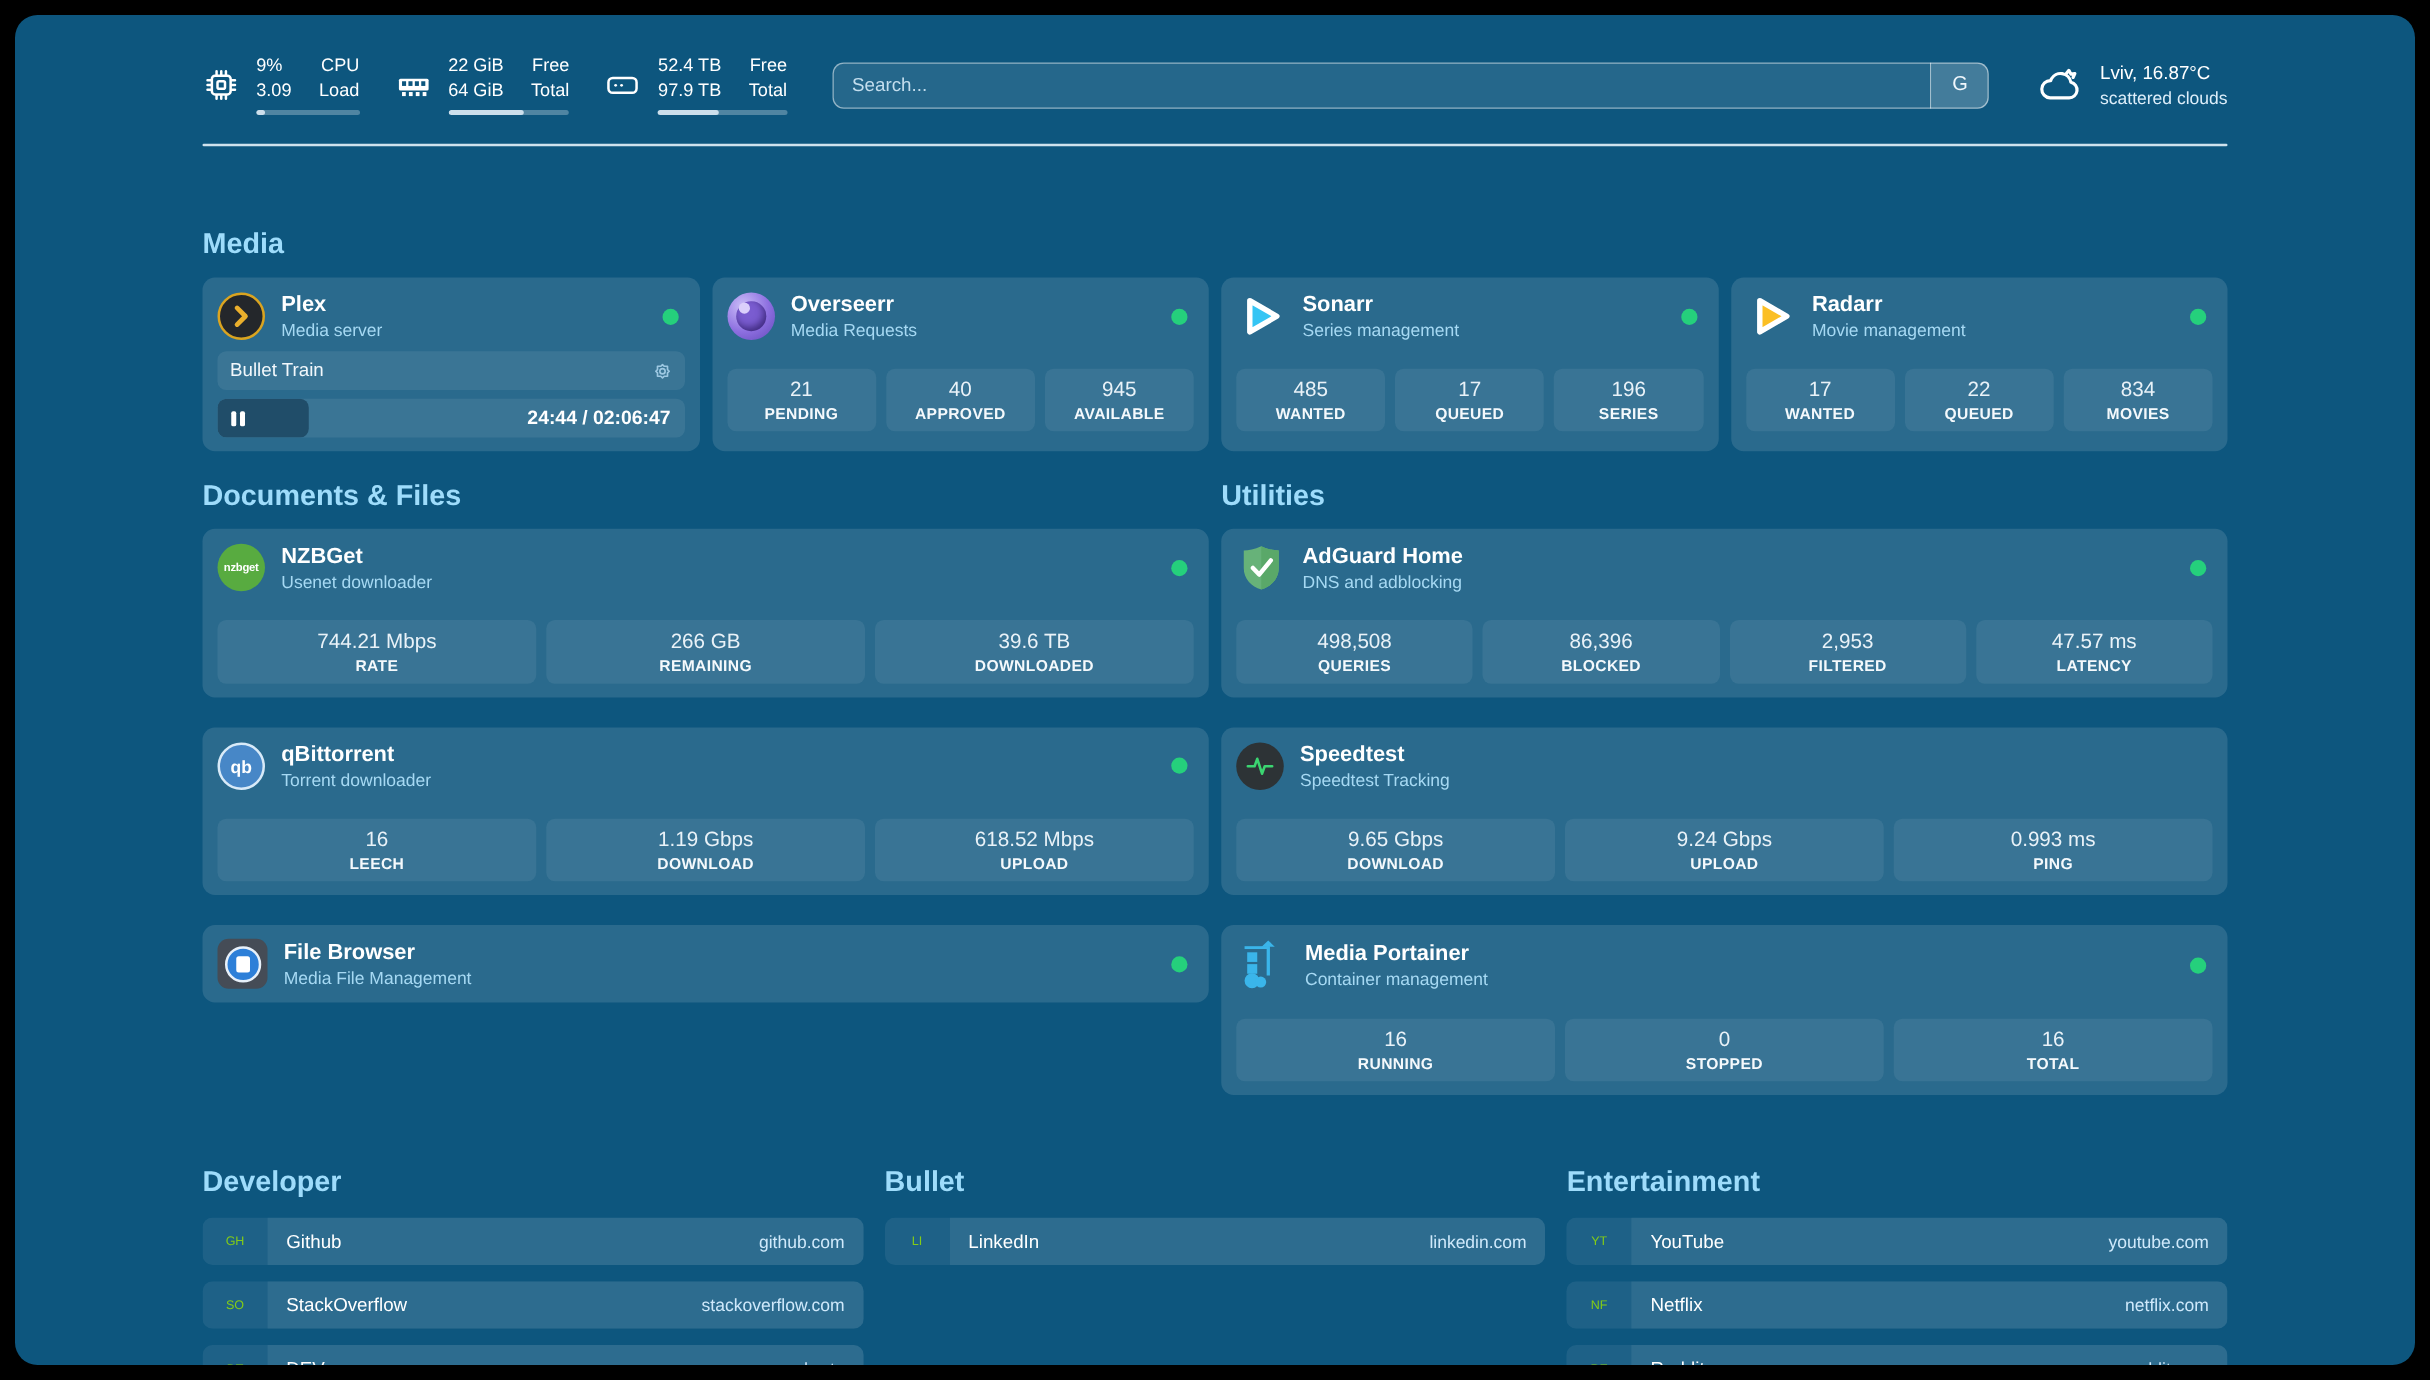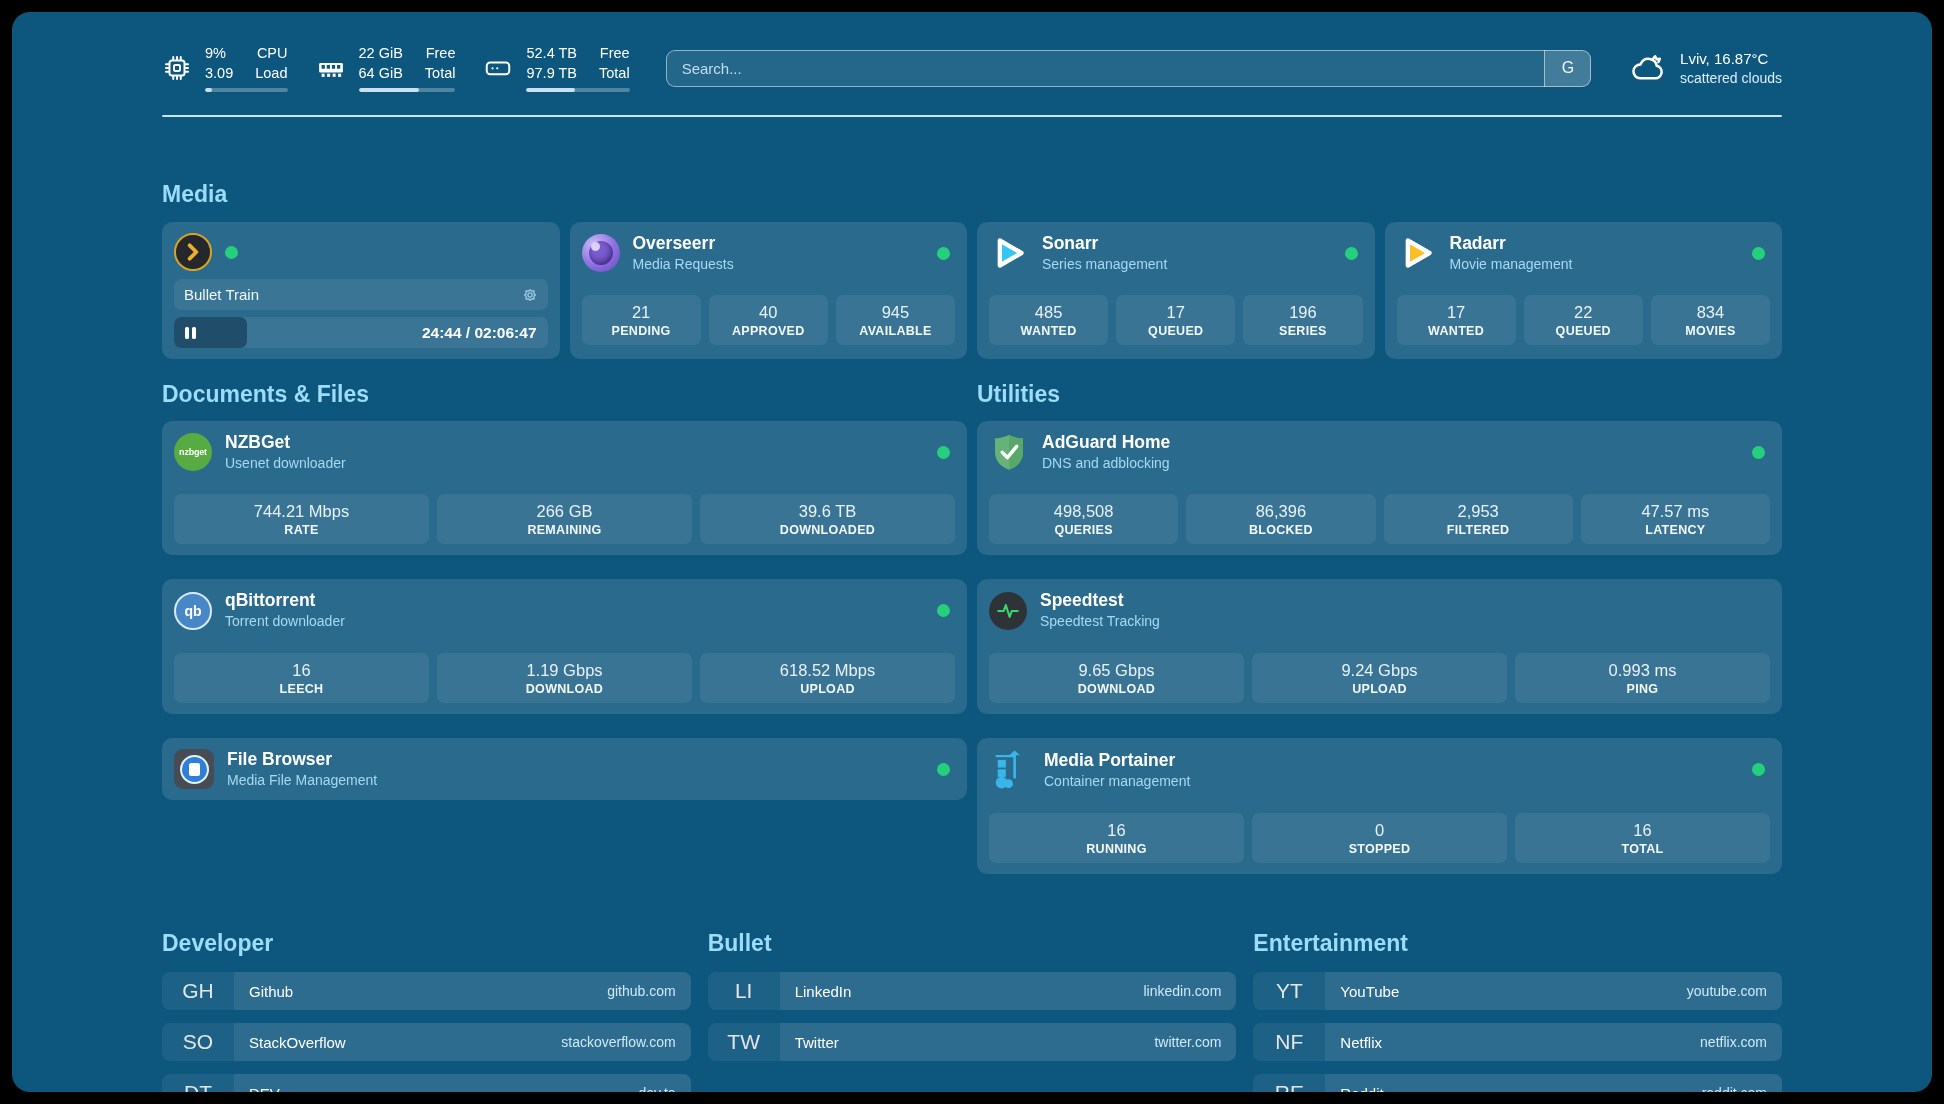--- a/index.html
+++ b/index.html
@@ -72,21 +72,21 @@
   .fb-logo { width: 40px; height: 40px; border-radius: 9px; background: #454c56; display: flex; align-items: center; justify-content: center; flex: none; }
   .fb-inner { width: 29px; height: 29px; border-radius: 50%; background: #2d7fd8; border: 2px solid #e8f1fa; display: flex; align-items: center; justify-content: center; }
   .fb-disk { width: 11px; height: 13px; background: #fff; border-radius: 2px; }
   .portainer-logo { width: 42px; height: 42px; flex: none; }
 
   
   .bookmarks { display: grid; grid-template-columns: repeat(3, 1fr); gap: 17px; margin-top: 56px; align-items: start; padding-bottom: 30px; }
   .bm-title { margin-bottom: 15px; }
   .bm-row { display: flex; height: 38px; border-radius: 8px; overflow: hidden; margin-bottom: 13px; cursor: pointer; }
   .bm-row:last-child { margin-bottom: 0; }
-  .bm-abbr { width: 72px; background: rgba(255,255,255,0.07); color: #e5e5e5; font-size: 21px; display: flex; align-items: center; justify-content: center; flex: none; }
+  .bm-abbr { width: 52px; background: rgba(255,255,255,0.07); color: #84cc16; font-size: 10px; display: flex; align-items: center; justify-content: center; flex: none; }
   .bm-body { flex: 1; background: rgba(255,255,255,0.135); display: flex; align-items: center; padding: 0 15px; gap: 10px; }
   .bm-name { color: #fff; font-size: 15px; flex: 1; }
   .bm-url { color: #cfe9fb; font-size: 14px; }
 </style>
 </head>
 <body>
 
 <div class="frame">
   <div class="container">
 
@@ -198,20 +198,24 @@
 
     <h2 class="section-title media-title">Media</h2>
     <div class="media-grid">
 
       <div class="card">
         <div class="card-header">
           <div class="logo plex-logo">
             <svg width="20" height="20" viewBox="0 0 24 24" fill="none" stroke="#eaaf2c" stroke-width="4.6" stroke-linecap="round" stroke-linejoin="round">
                 <path d="M8 4l8 8-8 8"></path>
               </svg>
+          </div>
+          <div class="service-names">
+            <div class="service-name">Plex</div>
+            <div class="service-desc">Media server</div>
           </div>
           <span class="status-dot"></span>
         </div>
         <div class="media-row">
           <span class="grow">Bullet Train</span>
           <span class="gear">
             <svg width="16" height="16" viewBox="0 0 24 24" fill="none" stroke="#9dc8e2" stroke-width="2">
               <path d="M12 4l2 2h4v4l2 2-2 2v4h-4l-2 2-2-2H6v-4l-2-2 2-2V6h4z" stroke-linejoin="round"></path>
                 <circle cx="12" cy="12" r="3.2"></circle>
             </svg>
@@ -514,27 +518,20 @@
 
       <div class="bm-group">
         <h2 class="section-title bm-title">Bullet</h2>
         <div class="bm-row">
           <span class="bm-abbr">LI</span>
           <span class="bm-body">
             <span class="bm-name">LinkedIn</span>
             <span class="bm-url">linkedin.com</span>
           </span>
         </div>
-        <div class="bm-row">
-          <span class="bm-abbr">TW</span>
-          <span class="bm-body">
-            <span class="bm-name">Twitter</span>
-            <span class="bm-url">twitter.com</span>
-          </span>
-        </div>
       </div>
 
       <div class="bm-group">
         <h2 class="section-title bm-title">Entertainment</h2>
         <div class="bm-row">
           <span class="bm-abbr">YT</span>
           <span class="bm-body">
             <span class="bm-name">YouTube</span>
             <span class="bm-url">youtube.com</span>
           </span>

